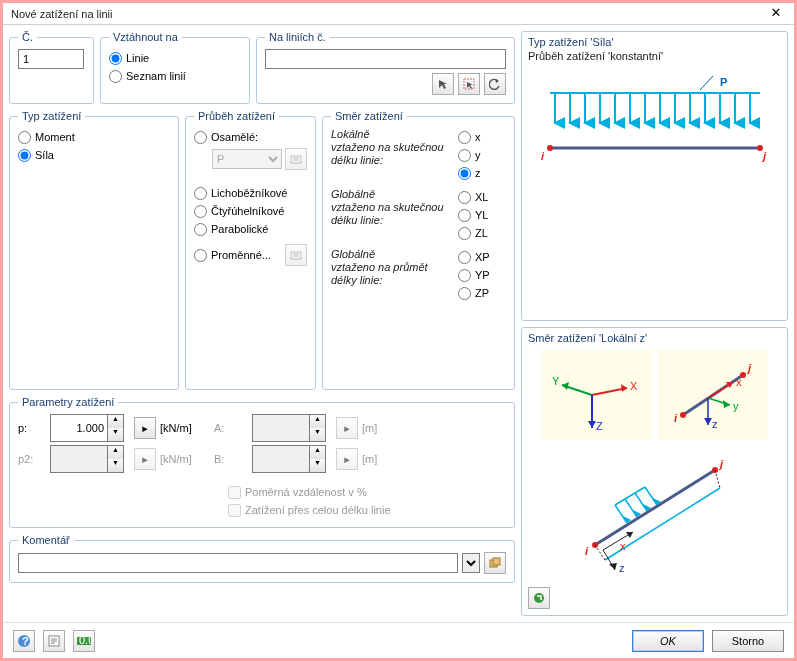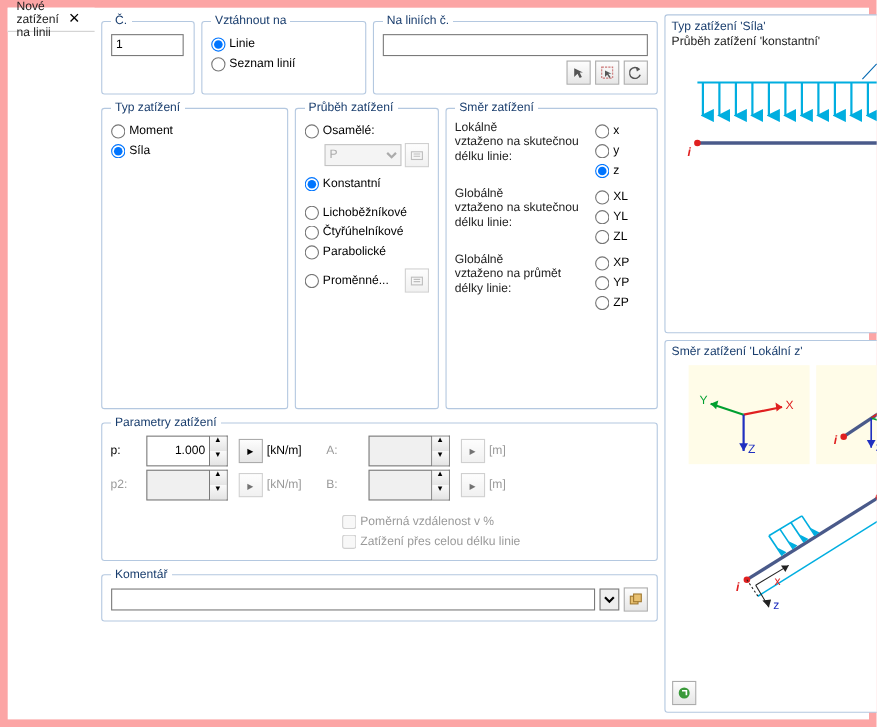--- a/index.html
+++ b/index.html
@@ -1,17 +1,17 @@
 <!DOCTYPE html>
 <html><head>
 <meta charset="utf-8">
 <style>
   * { box-sizing: border-box; font-family: "Segoe UI", Tahoma, sans-serif; font-size: 11px; }
   body { margin: 0; background: #fff; }
-  .window { width: 797px; height: 661px; border: 7px solid #fca5a5; background: #fff; display: flex; flex-direction: row; }
+  .window { width: 797px; height: 661px; border: 3px solid #fca5a5; background: #fff; display: flex; flex-direction: column; }
   .titlebar { height: 22px; background: #fff; border-bottom: 1px solid #d0d0d0; display: flex; align-items: center; padding: 0 4px 0 8px; }
   .titlebar .title { flex: 1; color: #222; }
   .titlebar .close { width: 28px; height: 18px; text-align: center; line-height: 16px; font-size: 13px; cursor: pointer; }
   .content { flex: 1; padding: 6px; display: flex; gap: 6px; }
   .left { flex: 1; display: flex; flex-direction: column; gap: 6px; }
   .right { width: 270px; display: flex; flex-direction: column; gap: 6px; justify-content: space-between; }
   fieldset { border: 1px solid #b4c8e0; border-radius: 3px; padding: 6px 8px 8px 8px; margin: 0; position: relative; }
   legend { color: #1a3e6e; padding: 0 4px; }
   .row1 { display: flex; gap: 6px; }
   .row1 .fs-c { width: 85px; }
@@ -23,21 +23,21 @@
   .radio-row label, .check-row label { cursor: pointer; }
   .disabled { color: #9a9a9a; }
   .row2 { display: flex; gap: 6px; height: 280px; }
   .fs-typ { width: 170px; }
   .fs-prub { width: 120px; }
   .fs-smer { flex: 1; }
   .combo { display: flex; align-items: center; gap: 3px; margin: 2px 0 6px 18px; }
   .combo select { width: 70px; height: 20px; border: 1px solid #ababab; background: #f0f0f0; color: #888; }
   .iconbtn { width: 22px; height: 22px; border: 1px solid #ababab; background: linear-gradient(#fdfdfd,#e6e6e6); display: inline-flex; align-items: center; justify-content: center; cursor: pointer; }
   .iconbtn.dis { opacity: .55; }
-  .smer-label { color: #222; line-height: 13px; margin-bottom: 2px; }
+  .smer-label { color: #222; line-height: 13px; margin-bottom: 2px; font-style: italic; }
   .smer-row { display: flex; }
   .smer-row .txt { flex: 1; }
   .smer-row .opts { width: 48px; }
   .fs-param { }
   .param-grid { display: grid; grid-template-columns: 28px 80px 22px 50px 34px 80px 22px 30px; gap: 3px 4px; align-items: center; }
   .param-grid .lbl { text-align: left; }
   .spin { display: flex; }
   .spin input { width: 58px; border: 1px solid #7a7a7a; height: 28px; text-align: right; padding-right: 3px; }
   .spin .arrows { width: 16px; display: flex; flex-direction: column; border: 1px solid #7a7a7a; border-left: none; }
   .spin .arrows div { flex: 1; font-size: 7px; text-align: center; line-height: 8px; background: linear-gradient(#fafafa,#e4e4e4); cursor: pointer; }
@@ -135,24 +135,20 @@
           <div class="combo">
             <select disabled=""><option>P</option></select>
             <span class="iconbtn dis">
                 <svg width="12" height="12">
                   <rect x="1" y="3" width="10" height="7" fill="none" stroke="#888"></rect>
                   <line x1="3" y1="5" x2="9" y2="5" stroke="#888"></line>
                   <line x1="3" y1="7" x2="9" y2="7" stroke="#888"></line>
                 </svg>
               </span>
           </div>
-          <div class="radio-row">
-              <input type="radio" name="prub" checked="" style="">
-              <label>Konstantní</label>
-            </div>
           <div style="height:8px"></div>
           <div class="radio-row">
               <input type="radio" name="prub" style="">
               <label>Lichoběžníkové</label>
             </div>
           <div class="radio-row">
               <input type="radio" name="prub" style="">
               <label>Čtyřúhelníkové</label>
             </div>
           <div class="radio-row">

